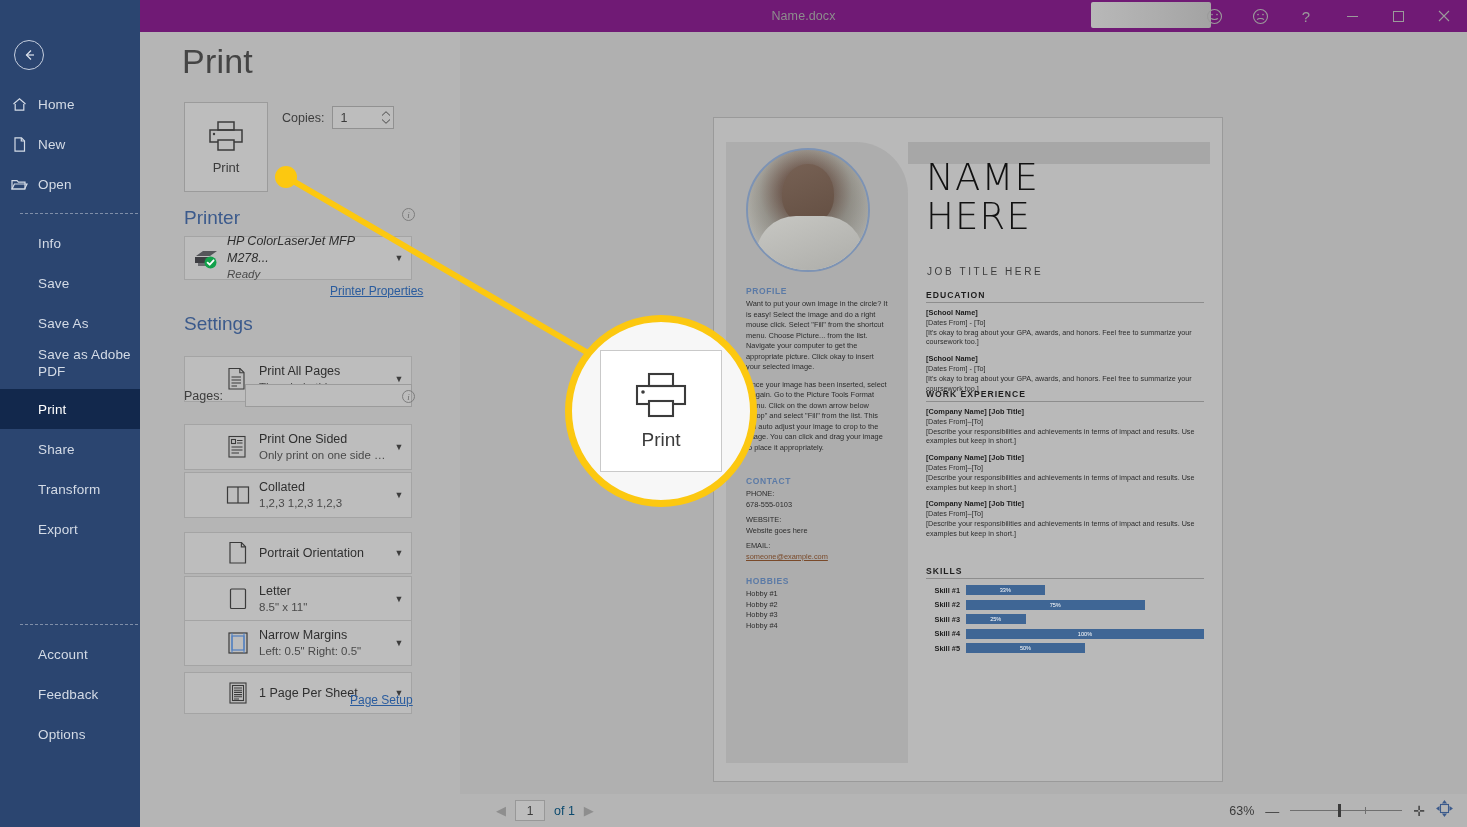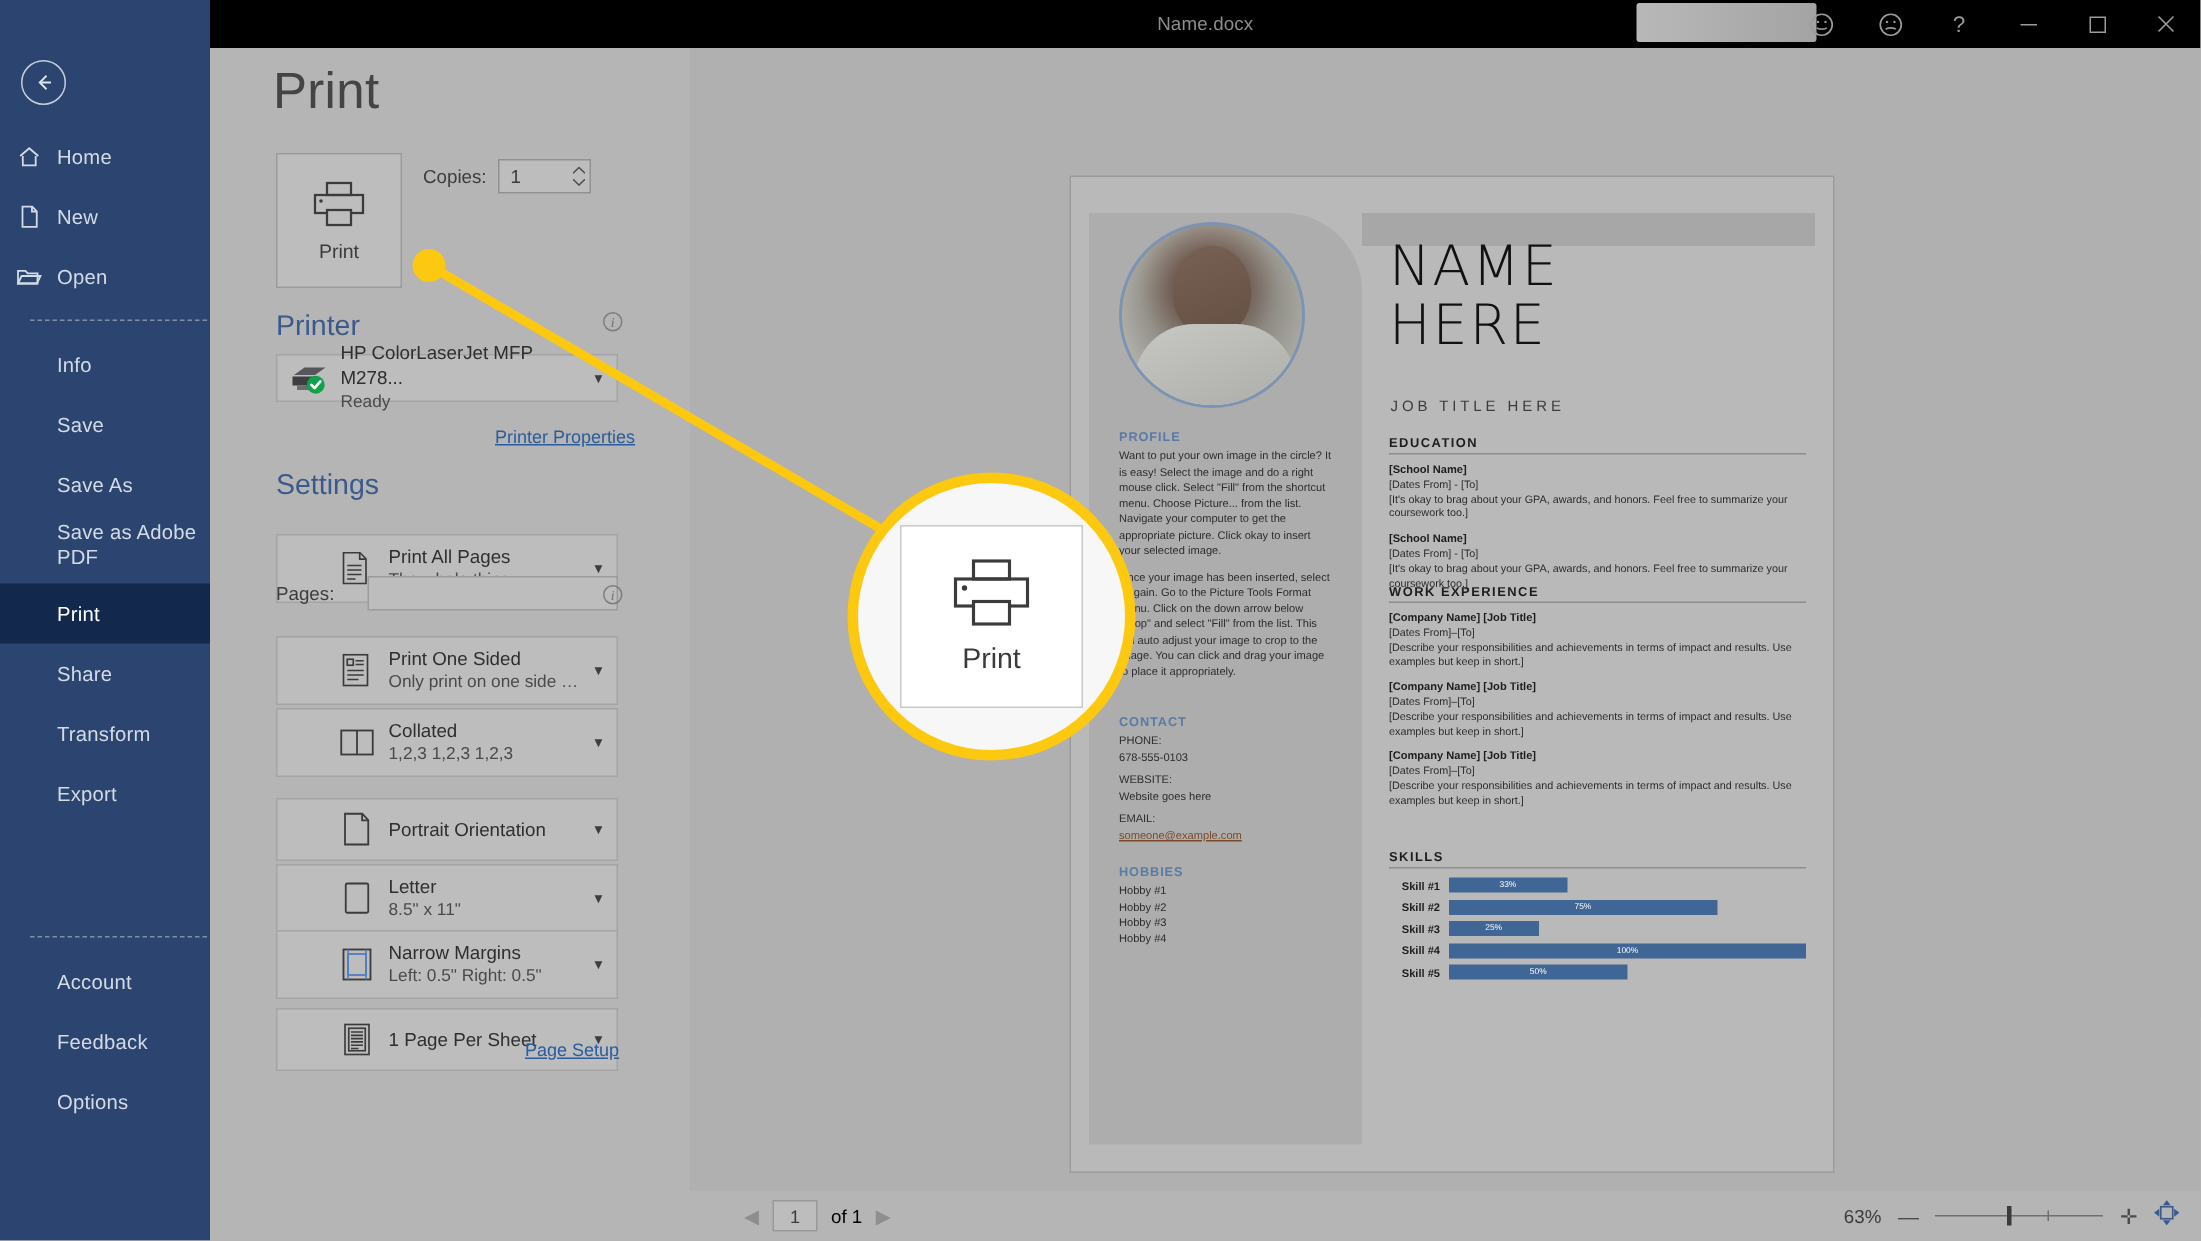--- a/index.html
+++ b/index.html
@@ -7,21 +7,21 @@
     width: 1467px; height: 827px;
     font-family: "Liberation Sans", sans-serif;
     background: #b5b5b5;
     overflow: hidden;
   }
   #root { position: relative; width: 1467px; height: 827px; }
 
   
   .titlebar {
     position: absolute; top: 0; left: 140px; right: 0; height: 32px;
-    background: #000000;
+    background: #701a75;
     display: flex; align-items: center; justify-content: center;
   }
   .title-text { font-size: 12.5px; color: #8d8d8d; letter-spacing: .1px; }
   .win-ctrls {
     position: absolute; top: 0; right: 0; height: 32px;
     display: flex; align-items: center;
   }
   .win-btn {
     width: 46px; height: 32px;
     display: flex; align-items: center; justify-content: center;
@@ -124,21 +124,21 @@
   .combo .txt { flex: 1; min-width: 0; }
   .combo .t1 { font-size: 12.5px; color: #2f2f2f; line-height: 1.35; }
   .combo .t2 { font-size: 11.5px; color: #4a4a4a; line-height: 1.35;
                white-space: nowrap; overflow: hidden; text-overflow: ellipsis; }
   .combo .caret {
     width: 24px; flex: 0 0 24px;
     display: flex; align-items: center; justify-content: center;
     color: #3d3d3d; font-size: 9px;
   }
 
-  .printer-combo { height: 32px; }
+  .printer-combo { height: 44px; font-style: italic; }
   .dd { height: 42px; padding-left: 32px; }
   .dd.two { height: 46px; }
 
   .link {
     position: absolute; font-size: 12px; color: #2a5c9e;
     text-decoration: underline; cursor: pointer;
   }
 
   .pages-row {
     position: absolute; left: 44px; top: 352px;
@@ -252,21 +252,21 @@
     position: absolute; left: 460px; right: 0; bottom: 0; height: 33px;
     background: #b5b5b5; display: flex; align-items: center;
   }
   .pager { display: flex; align-items: center; gap: 9px; margin-left: 36px; }
   .pg-arrow { color: #8e8e8e; font-size: 13px; }
   .pg-box {
     width: 30px; height: 21px; background: #bdbdbd; border: 1px solid #989898;
     display: flex; align-items: center; justify-content: center;
     font-size: 12px; color: #3b3b3b;
   }
-  .pg-of { font-size: 12.5px; color: #000000; }
+  .pg-of { font-size: 12.5px; color: #0c4a6e; }
   .zoomwrap {
     margin-left: auto; margin-right: 14px;
     display: flex; align-items: center; gap: 11px;
   }
   .zoom-pct { font-size: 12.5px; color: #3b3b3b; }
   .zoom-minus, .zoom-plus { color: #4c4c4c; font-size: 14px; line-height: 1; }
   .slider { position: relative; width: 112px; height: 14px; }
   .slider .rail {
     position: absolute; top: 6px; left: 0; right: 0; height: 1px; background: #6f6f6f;
   }

